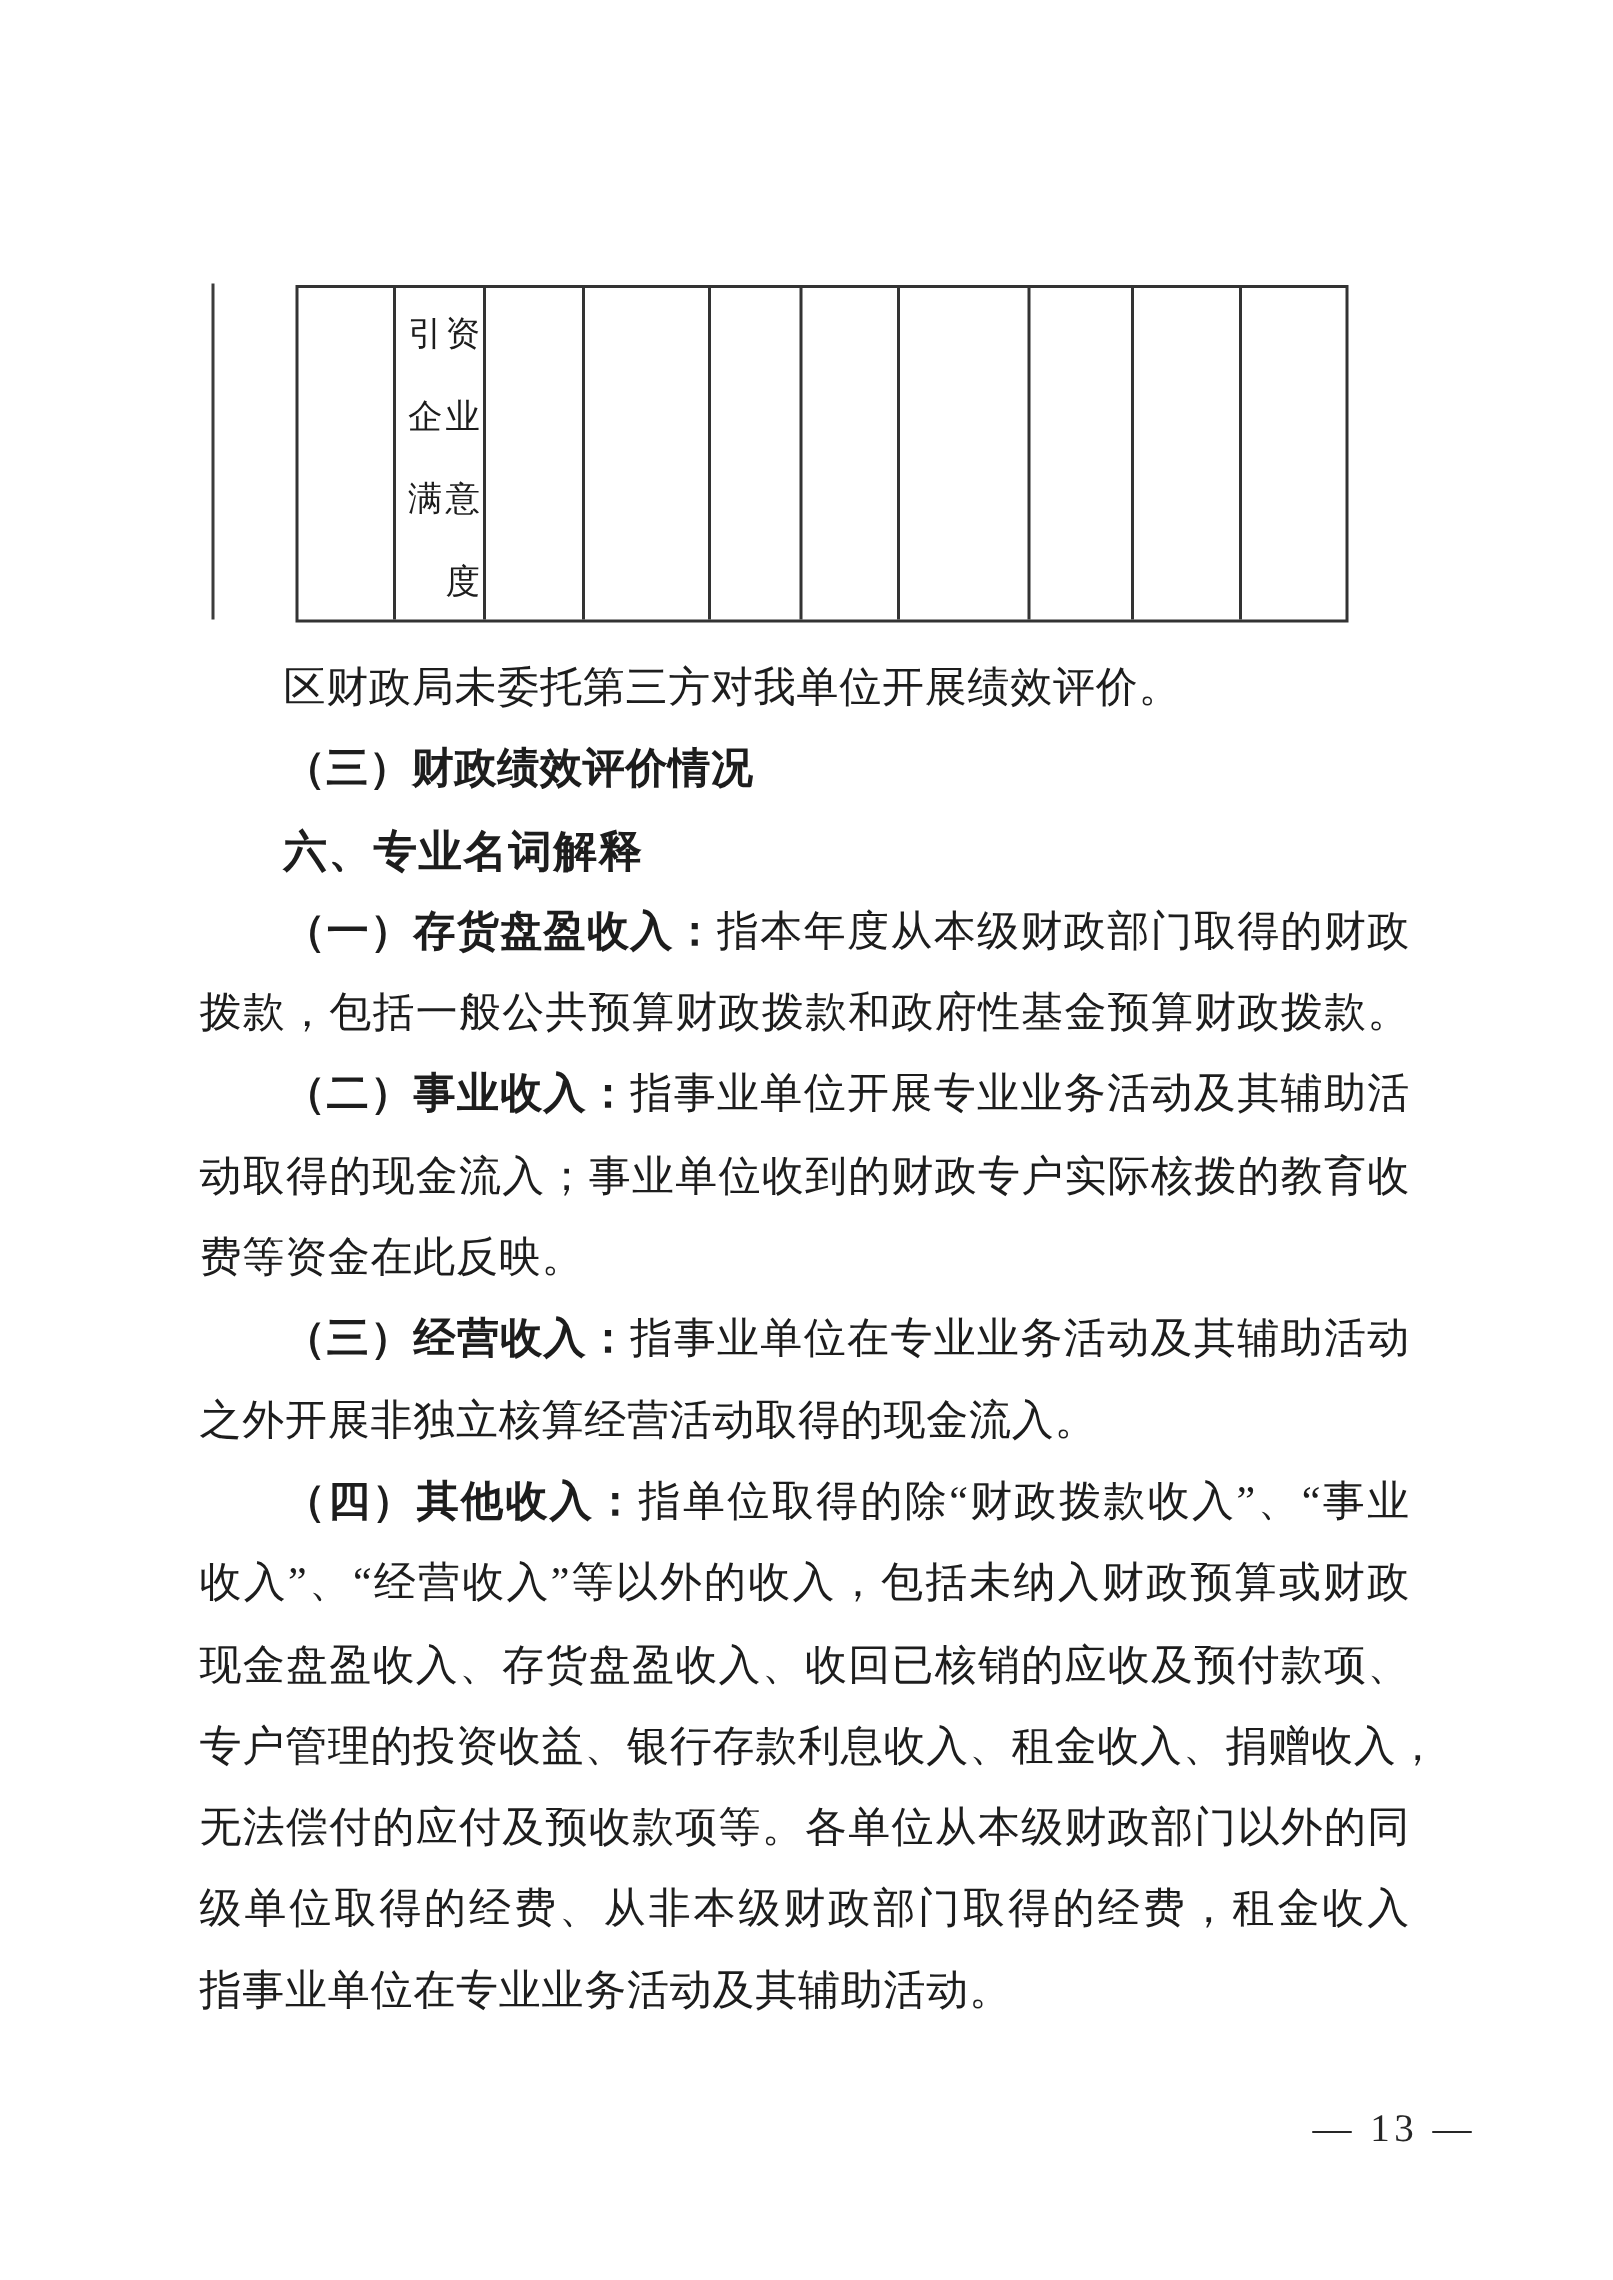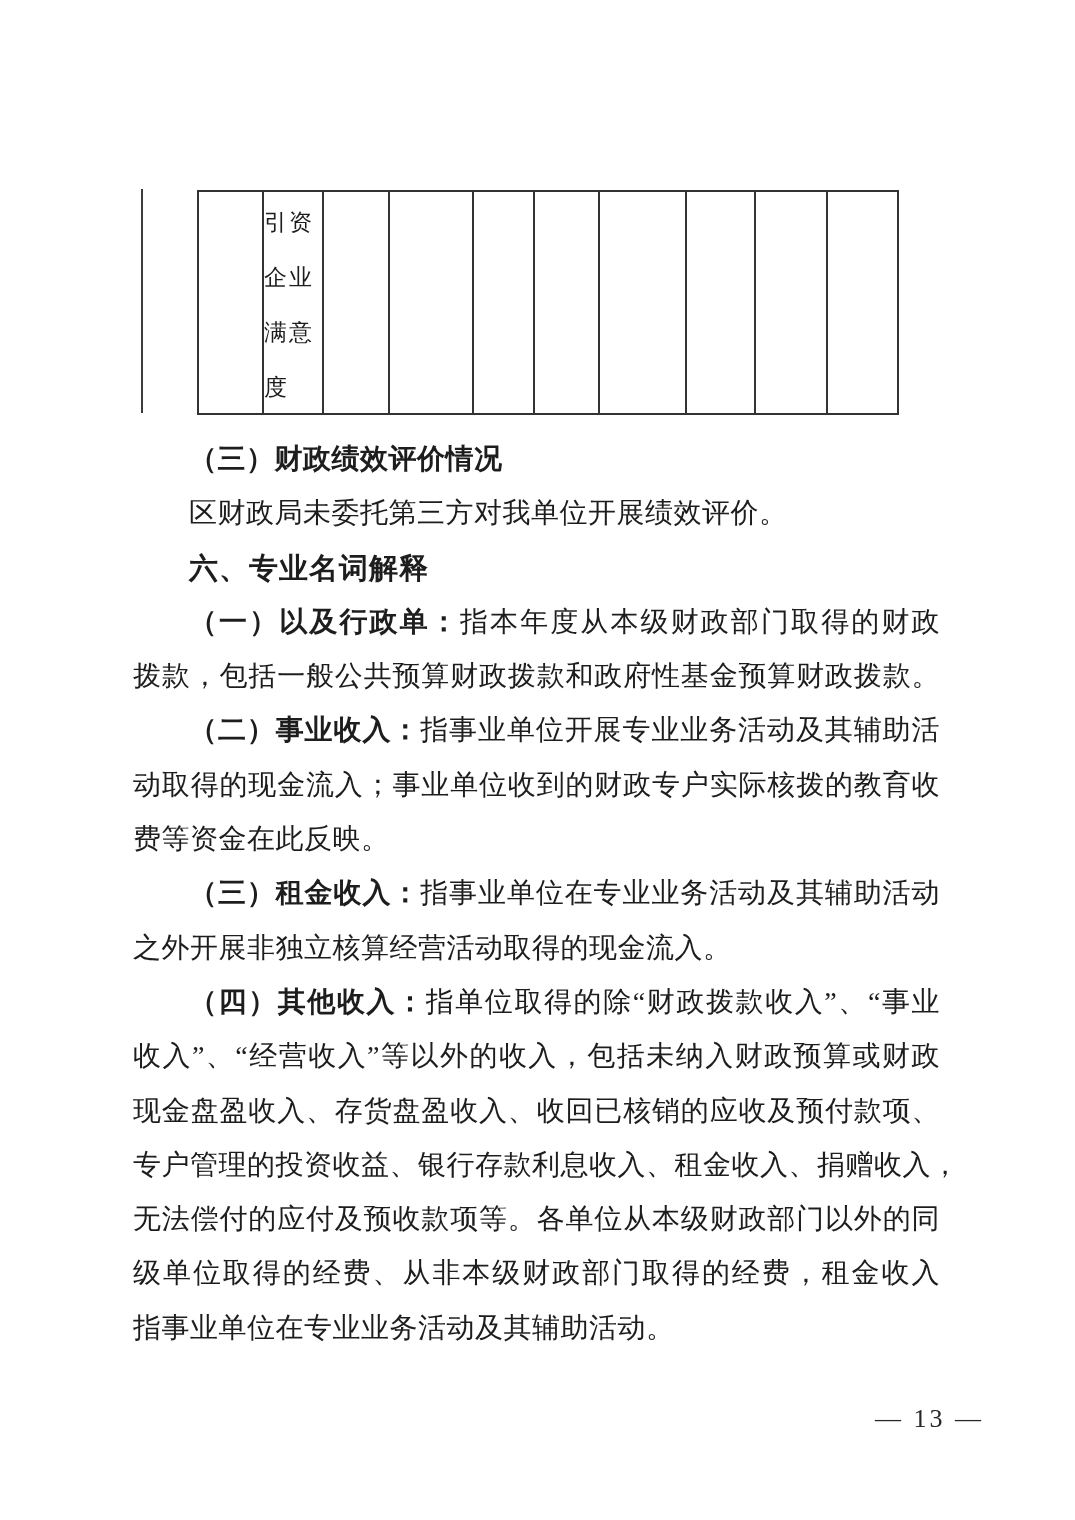--- a/index.html
+++ b/index.html
@@ -39,21 +39,21 @@
   .cell {
     box-sizing: border-box;
     border-right: 2px solid #333333;
     height: 100%;
   }
   .cell:last-child { border-right: none; }
   .vcell {
     padding-top: 3px;
     font-size: 23px;
     line-height: 55px;
-    text-align: left;
+    text-align: right;
     letter-spacing: 2px;
   }
   
   .text-flow {
     position: absolute;
     left: 133px;
     top: 432px;
     width: 807px;
   }
   .block { margin: 0; }
@@ -102,40 +102,40 @@
       <div class="cell" style="width: 66px;"></div>
       <div class="cell" style="width: 84px;"></div>
       <div class="cell" style="width: 61px;"></div>
       <div class="cell" style="width: 65px;"></div>
       <div class="cell" style="width: 87px;"></div>
       <div class="cell" style="width: 69px;"></div>
       <div class="cell" style="width: 72px;"></div>
       <div class="cell" style="width: 69px;"></div>
     </div>
   <div class="text-flow" id="text-flow">
+      <div class="block serif">
+        <div class="line indent"><span class="seg">区财政局未委托第三方对我单位开展绩效评价。</span></div>
+      </div>
       <div class="block serif-bold">
         <div class="line indent"><span class="seg seg-bold">（三）财政绩效评价情况</span></div>
-      </div>
-      <div class="block serif">
-        <div class="line indent"><span class="seg">区财政局未委托第三方对我单位开展绩效评价。</span></div>
       </div>
       <div class="block sans-bold">
         <div class="line indent"><span class="seg seg-bold">六、专业名词解释</span></div>
       </div>
       <div class="block serif">
-        <div class="line indent fill"><span class="seg seg-bold">（一）以及行政单：</span><span class="seg">指本年度从本级财政部门取得的财政</span></div>
+        <div class="line indent fill"><span class="seg seg-bold">（一）存货盘盈收入：</span><span class="seg">指本年度从本级财政部门取得的财政</span></div>
         <div class="line fill"><span class="seg">拨款，包括一般公共预算财政拨款和政府性基金预算财政拨款。</span></div>
       </div>
       <div class="block serif">
         <div class="line indent fill"><span class="seg seg-bold">（二）事业收入：</span><span class="seg">指事业单位开展专业业务活动及其辅助活</span></div>
         <div class="line fill"><span class="seg">动取得的现金流入；事业单位收到的财政专户实际核拨的教育收</span></div>
         <div class="line"><span class="seg">费等资金在此反映。</span></div>
       </div>
       <div class="block serif">
-        <div class="line indent fill"><span class="seg seg-bold">（三）租金收入：</span><span class="seg">指事业单位在专业业务活动及其辅助活动</span></div>
+        <div class="line indent fill"><span class="seg seg-bold">（三）经营收入：</span><span class="seg">指事业单位在专业业务活动及其辅助活动</span></div>
         <div class="line"><span class="seg">之外开展非独立核算经营活动取得的现金流入。</span></div>
       </div>
       <div class="block serif">
         <div class="line indent fill"><span class="seg seg-bold">（四）其他收入：</span><span class="seg">指单位取得的除“财政拨款收入”、“事业</span></div>
         <div class="line fill"><span class="seg">收入”、“经营收入”等以外的收入，包括未纳入财政预算或财政</span></div>
         <div class="line fill"><span class="seg">现金盘盈收入、存货盘盈收入、收回已核销的应收及预付款项、</span></div>
         <div class="line fill"><span class="seg">专户管理的投资收益、银行存款利息收入、租金收入、捐赠收入，</span></div>
         <div class="line fill"><span class="seg">无法偿付的应付及预收款项等。各单位从本级财政部门以外的同</span></div>
         <div class="line fill"><span class="seg">级单位取得的经费、从非本级财政部门取得的经费，租金收入</span></div>
         <div class="line"><span class="seg">指事业单位在专业业务活动及其辅助活动。</span></div>

